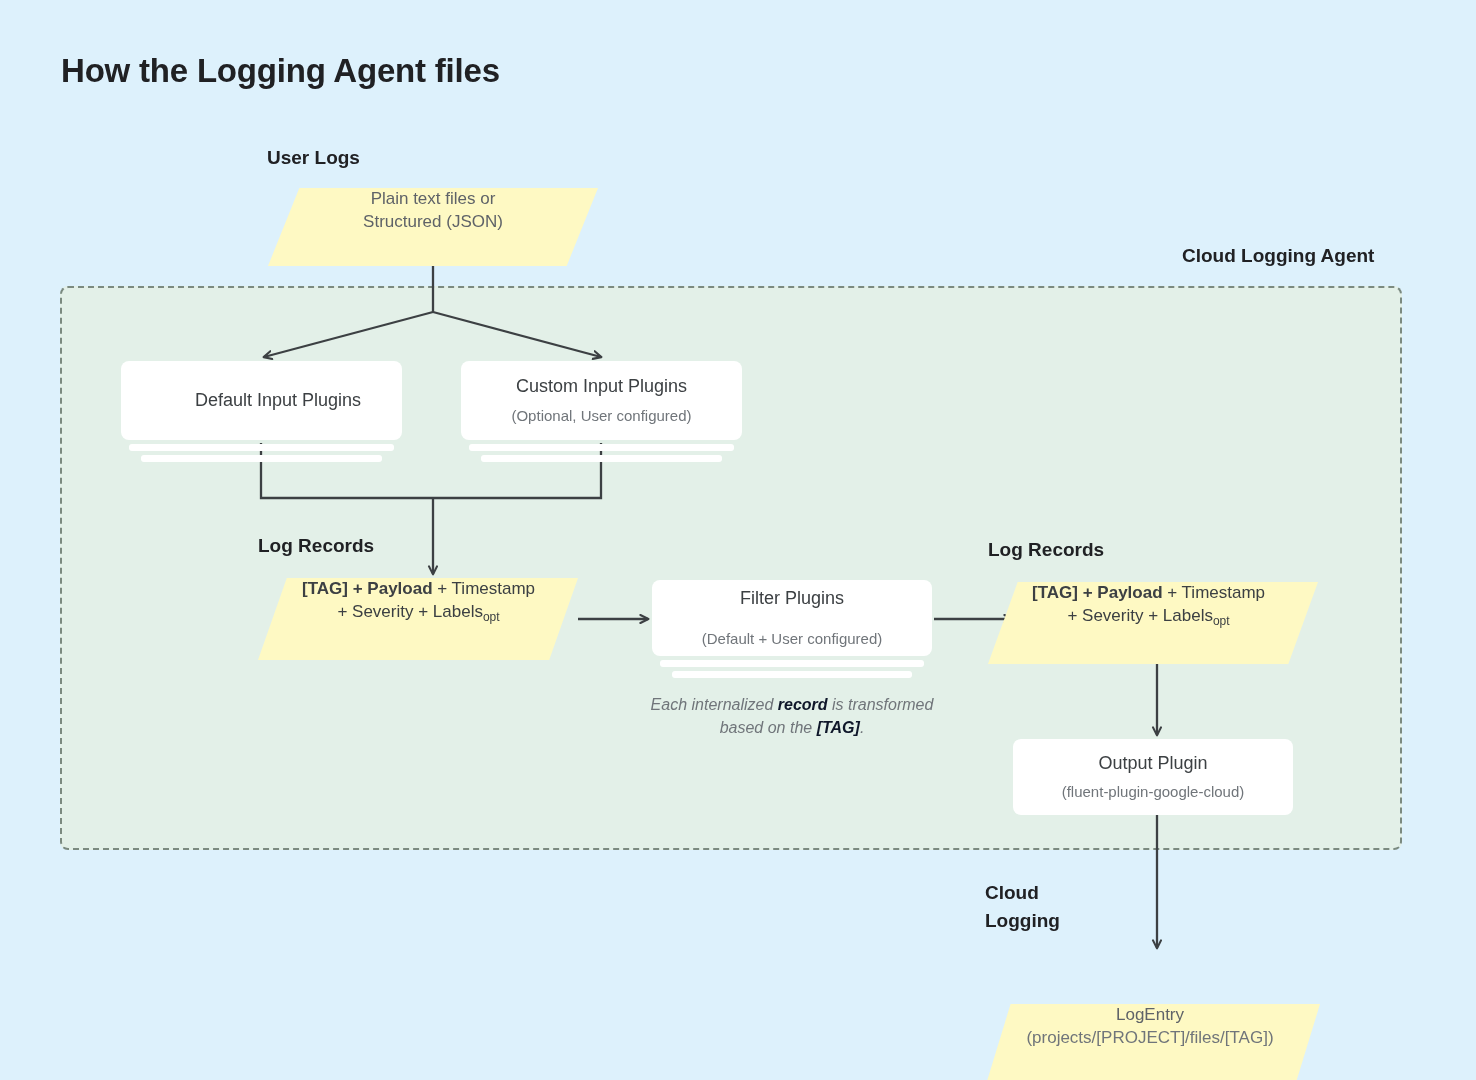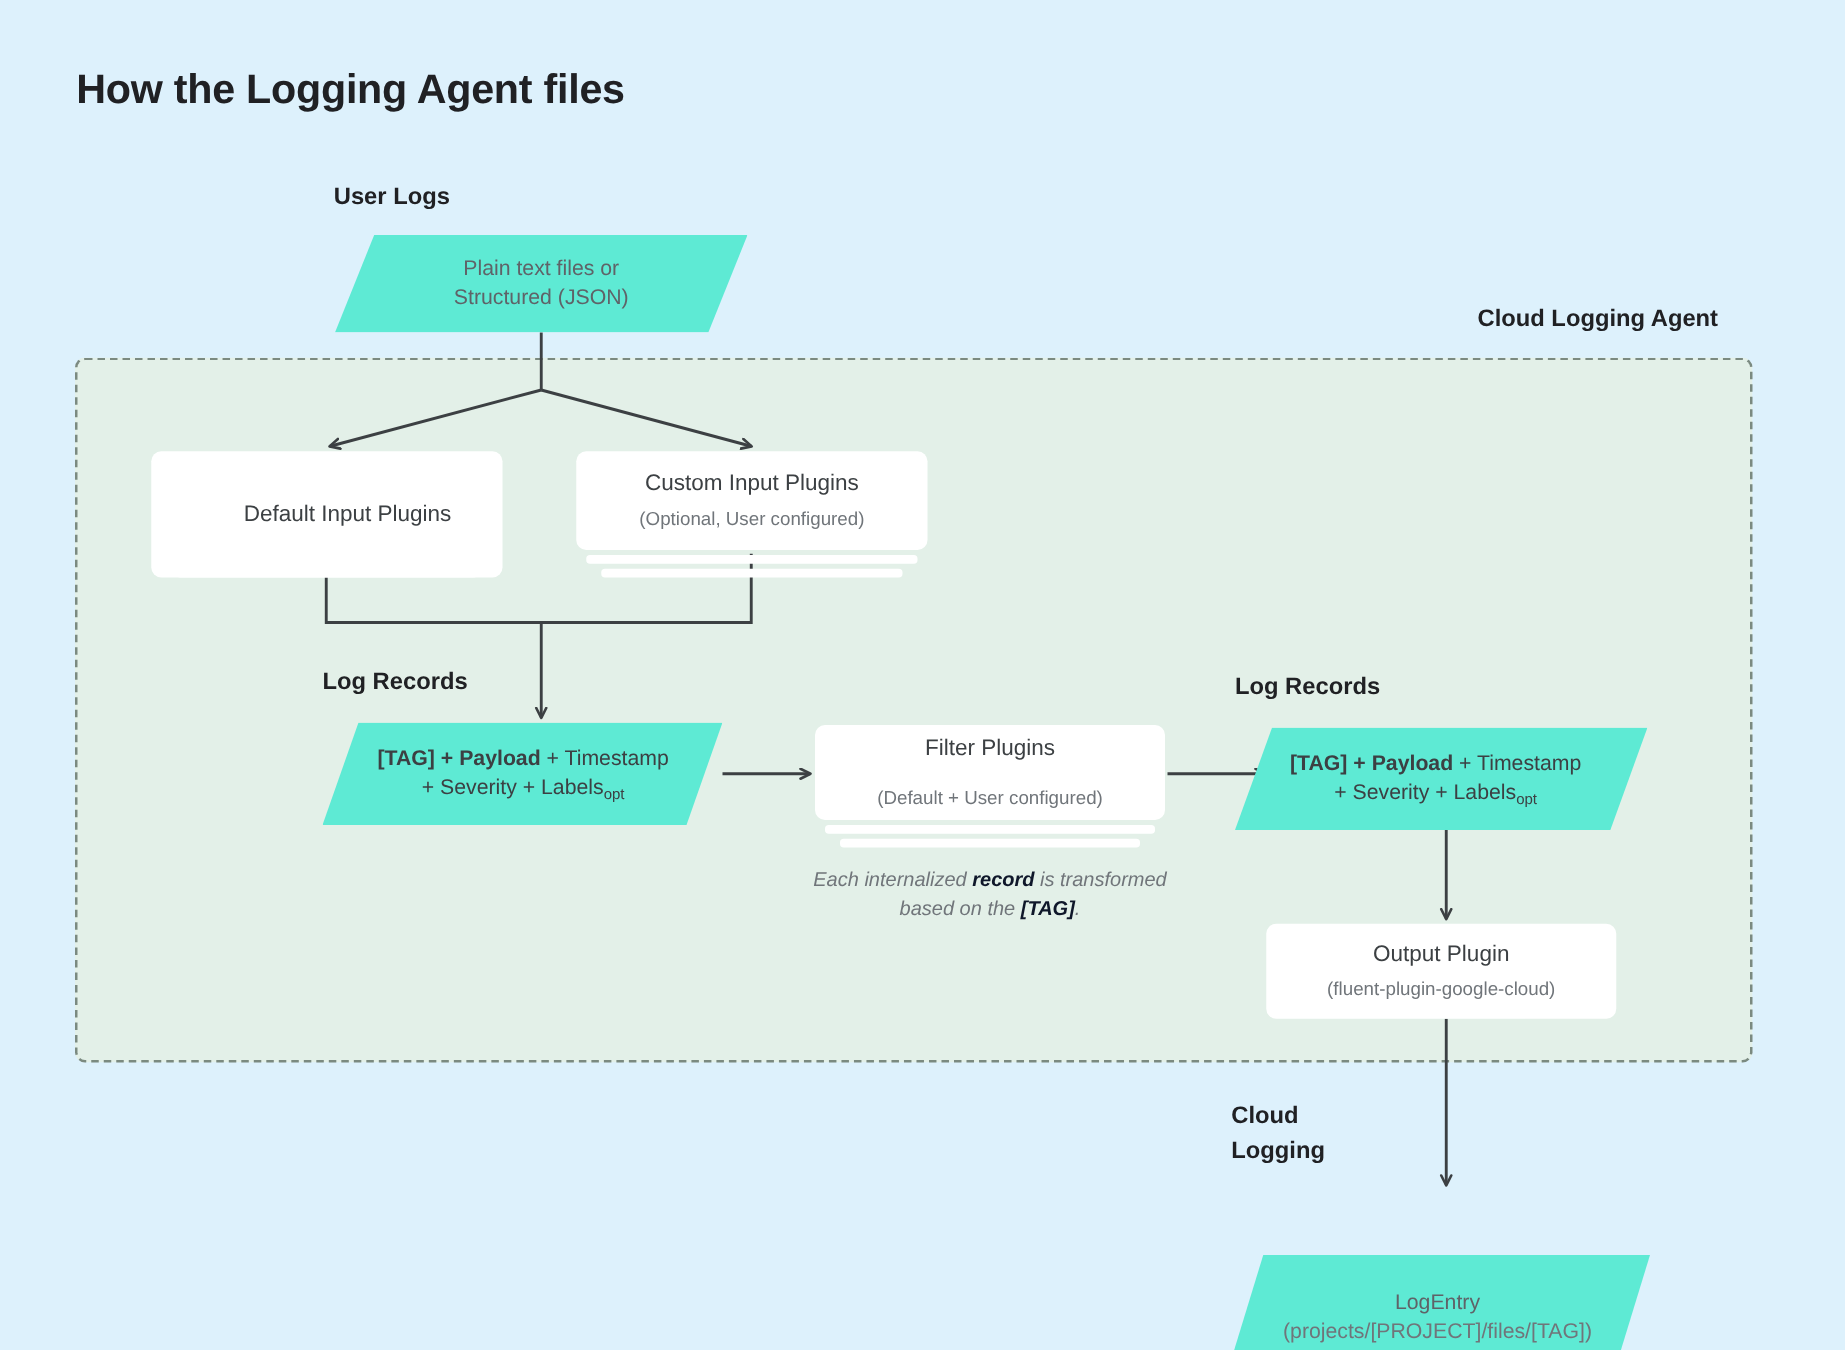--- a/index.html
+++ b/index.html
@@ -64,23 +64,23 @@
   }
   .lbl-user-logs   { left: 267px;  top: 144px; }
   .lbl-agent       { left: 1182px; top: 242px; }
   .lbl-logrec-l    { left: 258px;  top: 532px; }
   .lbl-logrec-r    { left: 988px;  top: 536px; }
   .lbl-cloudlog    { left: 985px;  top: 879px; }
 
   
   .para {
     position: absolute;
-    background: #5eead4;
+    background: #fef9c3;
     display: flex;
-    align-items: center;
+    align-items: flex-start;
     justify-content: center;
     text-align: center;
     color: #5f6368;
     box-sizing: border-box;
   }
   .para .inner { position: relative; z-index: 2; }
   .para-line1 { font-size: 17px; line-height: 1.35; }
   .para-line2 { font-size: 17px; line-height: 1.35; }
   .para sub   { font-size: 12px; vertical-align: baseline; position: relative; top: 4px; }
   .para b     { font-weight: bold; color: #3c4043; }
@@ -209,21 +209,21 @@
   </div>
 
   <div class="para node-userlogs">
     <div class="inner">
       <div class="para-line1">Plain text files or</div>
       <div class="para-line2">Structured (JSON)</div>
     </div>
   </div>
 
   <div class="cardwrap node-default-in">
-    <div class="card" style="height:101px;padding-left:33px;">
+    <div class="card" style="height:79px;padding-left:33px;">
       <div class="title-1">Default Input Plugins</div>
     </div>
     <div class="sheet s1" style="top:83px;"></div>
     <div class="sheet s2" style="top:94px;"></div>
   </div>
 
   <div class="cardwrap node-custom-in">
     <div class="card" style="height:79px;">
       <div class="title-1">Custom Input Plugins</div>
       <div class="sub-1">(Optional, User configured)</div>

